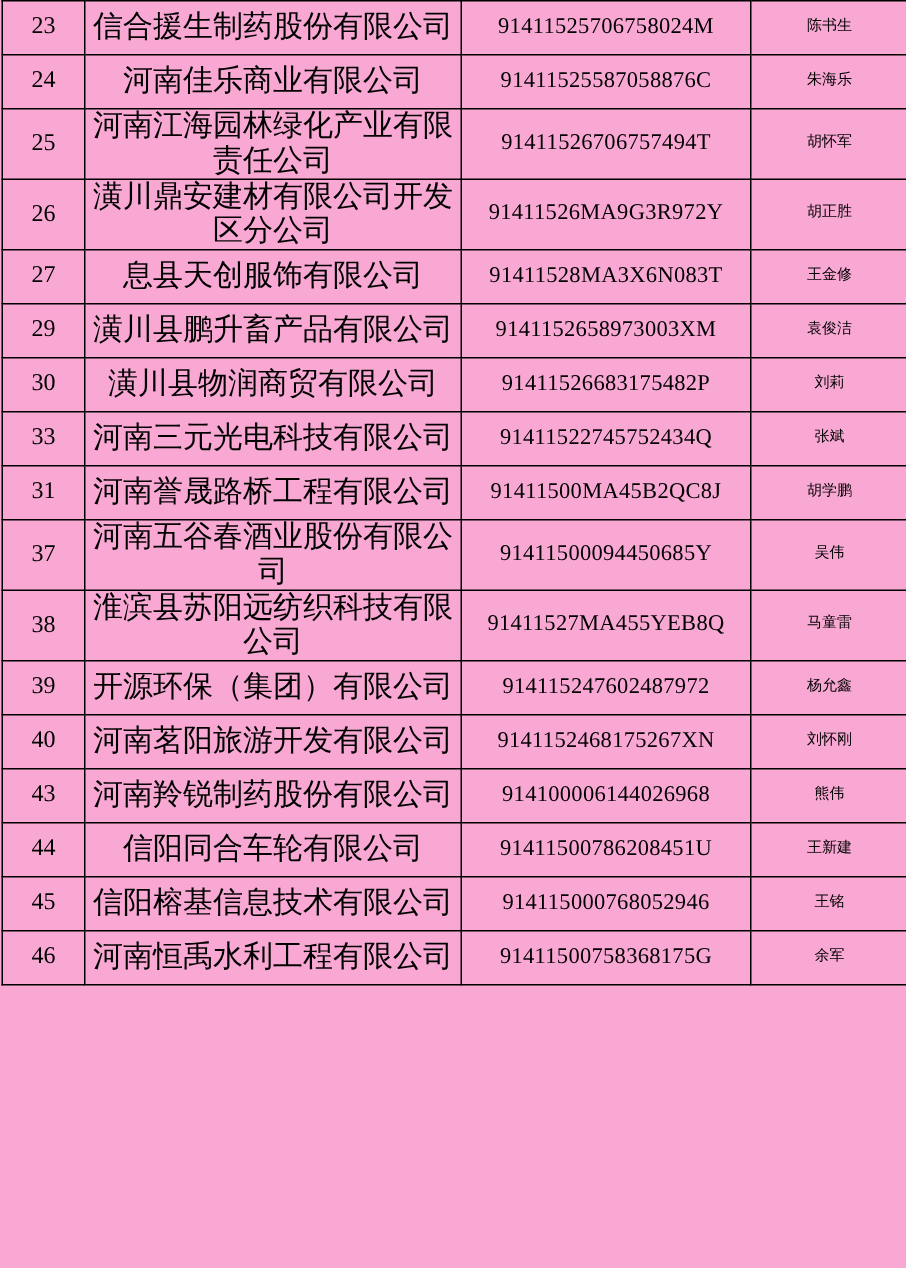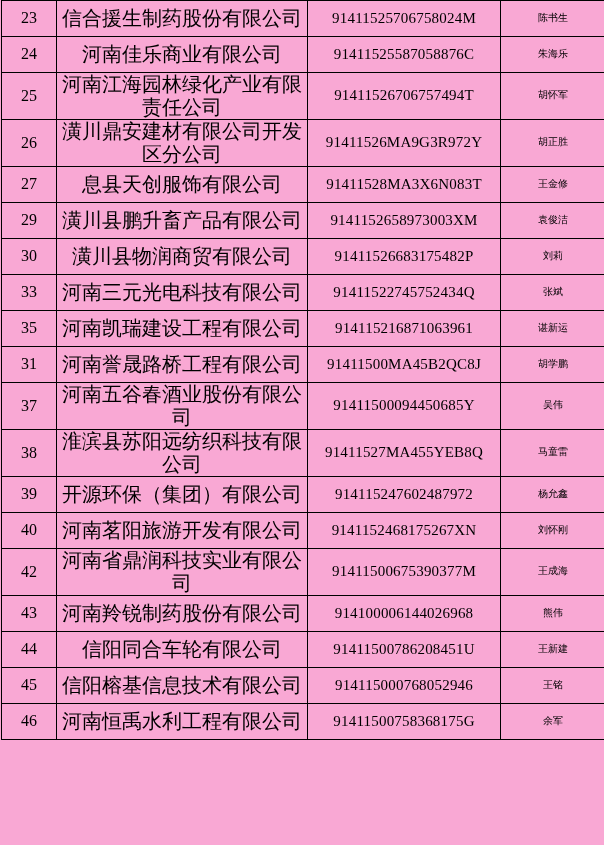--- a/index.html
+++ b/index.html
@@ -176,34 +176,20 @@
           </td>
         <td class="col-code">
             <span class="cell-inner">91411522745752434Q</span>
           </td>
         <td class="col-person">
             <span class="cell-inner">张斌</span>
           </td>
       </tr>
       <tr>
         <td class="col-index">
-            <span class="cell-inner">35</span>
-          </td>
-        <td class="col-name">
-            <span class="cell-inner">河南凯瑞建设工程有限公司</span>
-          </td>
-        <td class="col-code">
-            <span class="cell-inner">914115216871063961</span>
-          </td>
-        <td class="col-person">
-            <span class="cell-inner">谌新运</span>
-          </td>
-      </tr>
-      <tr>
-        <td class="col-index">
             <span class="cell-inner">31</span>
           </td>
         <td class="col-name">
             <span class="cell-inner">河南誉晟路桥工程有限公司</span>
           </td>
         <td class="col-code">
             <span class="cell-inner">91411500MA45B2QC8J</span>
           </td>
         <td class="col-person">
             <span class="cell-inner">胡学鹏</span>
@@ -256,34 +242,20 @@
             <span class="cell-inner">40</span>
           </td>
         <td class="col-name">
             <span class="cell-inner">河南茗阳旅游开发有限公司</span>
           </td>
         <td class="col-code">
             <span class="cell-inner">9141152468175267XN</span>
           </td>
         <td class="col-person">
             <span class="cell-inner">刘怀刚</span>
-          </td>
-      </tr>
-      <tr>
-        <td class="col-index">
-            <span class="cell-inner">42</span>
-          </td>
-        <td class="col-name">
-            <span class="cell-inner">河南省鼎润科技实业有限公司</span>
-          </td>
-        <td class="col-code">
-            <span class="cell-inner">91411500675390377M</span>
-          </td>
-        <td class="col-person">
-            <span class="cell-inner">王成海</span>
           </td>
       </tr>
       <tr>
         <td class="col-index">
             <span class="cell-inner">43</span>
           </td>
         <td class="col-name">
             <span class="cell-inner">河南羚锐制药股份有限公司</span>
           </td>
         <td class="col-code">

